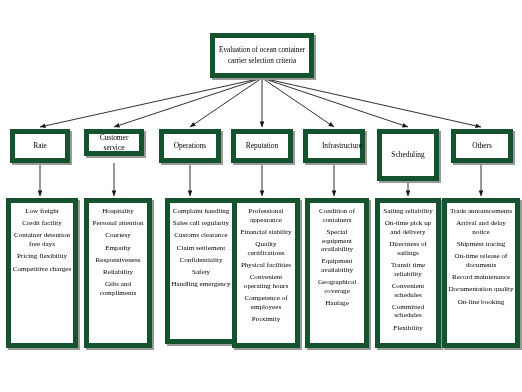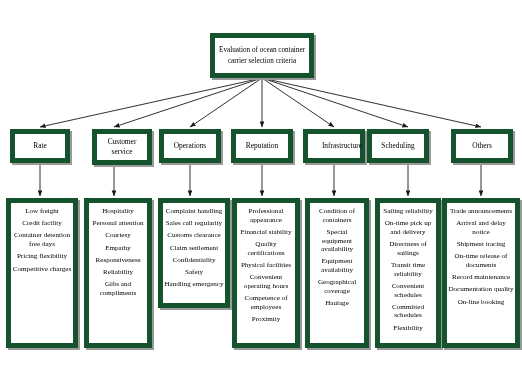--- a/index.html
+++ b/index.html
@@ -99,33 +99,33 @@
     </g>
   </svg>
 
   <div class="node root-node" style="left:210px; top:33px; width:104px; height:45px;">
     <span>Evaluation of ocean container carrier selection criteria</span>
   </div>
 
   <div class="node cat-node" style="left:10px; top:129px; width:60px; height:34px;">
     <span>Rate</span>
   </div>
-  <div class="node cat-node" style="left:84px; top:129px; width:60px; height:36px;margin-left:8px;">
+  <div class="node cat-node" style="left:84px; top:129px; width:60px; height:27px;">
     <span>Customer service</span>
   </div>
   <div class="node cat-node" style="left:159px; top:129px; width:62px; height:34px;">
     <span>Operations</span>
   </div>
   <div class="node cat-node" style="left:231px; top:129px; width:62px; height:34px;">
     <span>Reputation</span>
   </div>
   <div class="node cat-node" style="left:303px; top:129px; width:62px; height:34px;padding-left:18px;">
     <span>Infrastructure</span>
   </div>
-  <div class="node cat-node" style="left:367px; top:129px; width:62px; height:34px;">
+  <div class="node cat-node" style="left:377px; top:129px; width:62px; height:52px;">
     <span>Scheduling</span>
   </div>
   <div class="node cat-node" style="left:451px; top:129px; width:62px; height:34px;">
     <span>Others</span>
   </div>
 
   <div class="node leaf-node" style="left:6px; top:198px; width:72px; height:150px;">
     <span class="leaf-item">Low freight</span>
     <span class="leaf-item">Credit facility</span>
     <span class="leaf-item">Container detention free days</span>
@@ -136,21 +136,21 @@
   <div class="node leaf-node" style="left:84px; top:198px; width:68px; height:150px;">
     <span class="leaf-item">Hospitality</span>
     <span class="leaf-item">Personal attention</span>
     <span class="leaf-item">Courtesy</span>
     <span class="leaf-item">Empathy</span>
     <span class="leaf-item">Responsiveness</span>
     <span class="leaf-item">Reliability</span>
     <span class="leaf-item">Gifts and compliments</span>
   </div>
 
-  <div class="node leaf-node" style="left:158px; top:198px; width:72px; height:110px;text-align:center;">
+  <div class="node leaf-node" style="left:165px; top:198px; width:72px; height:146px;text-align:center;">
     <span class="leaf-item">Complaint handling</span>
     <span class="leaf-item">Sales call regularity</span>
     <span class="leaf-item">Customs clearance</span>
     <span class="leaf-item">Claim settlement</span>
     <span class="leaf-item">Confidentiality</span>
     <span class="leaf-item">Safety</span>
     <span class="leaf-item">Handling emergency</span>
   </div>
 
   <div class="node leaf-node" style="left:232px; top:198px; width:68px; height:150px;">

